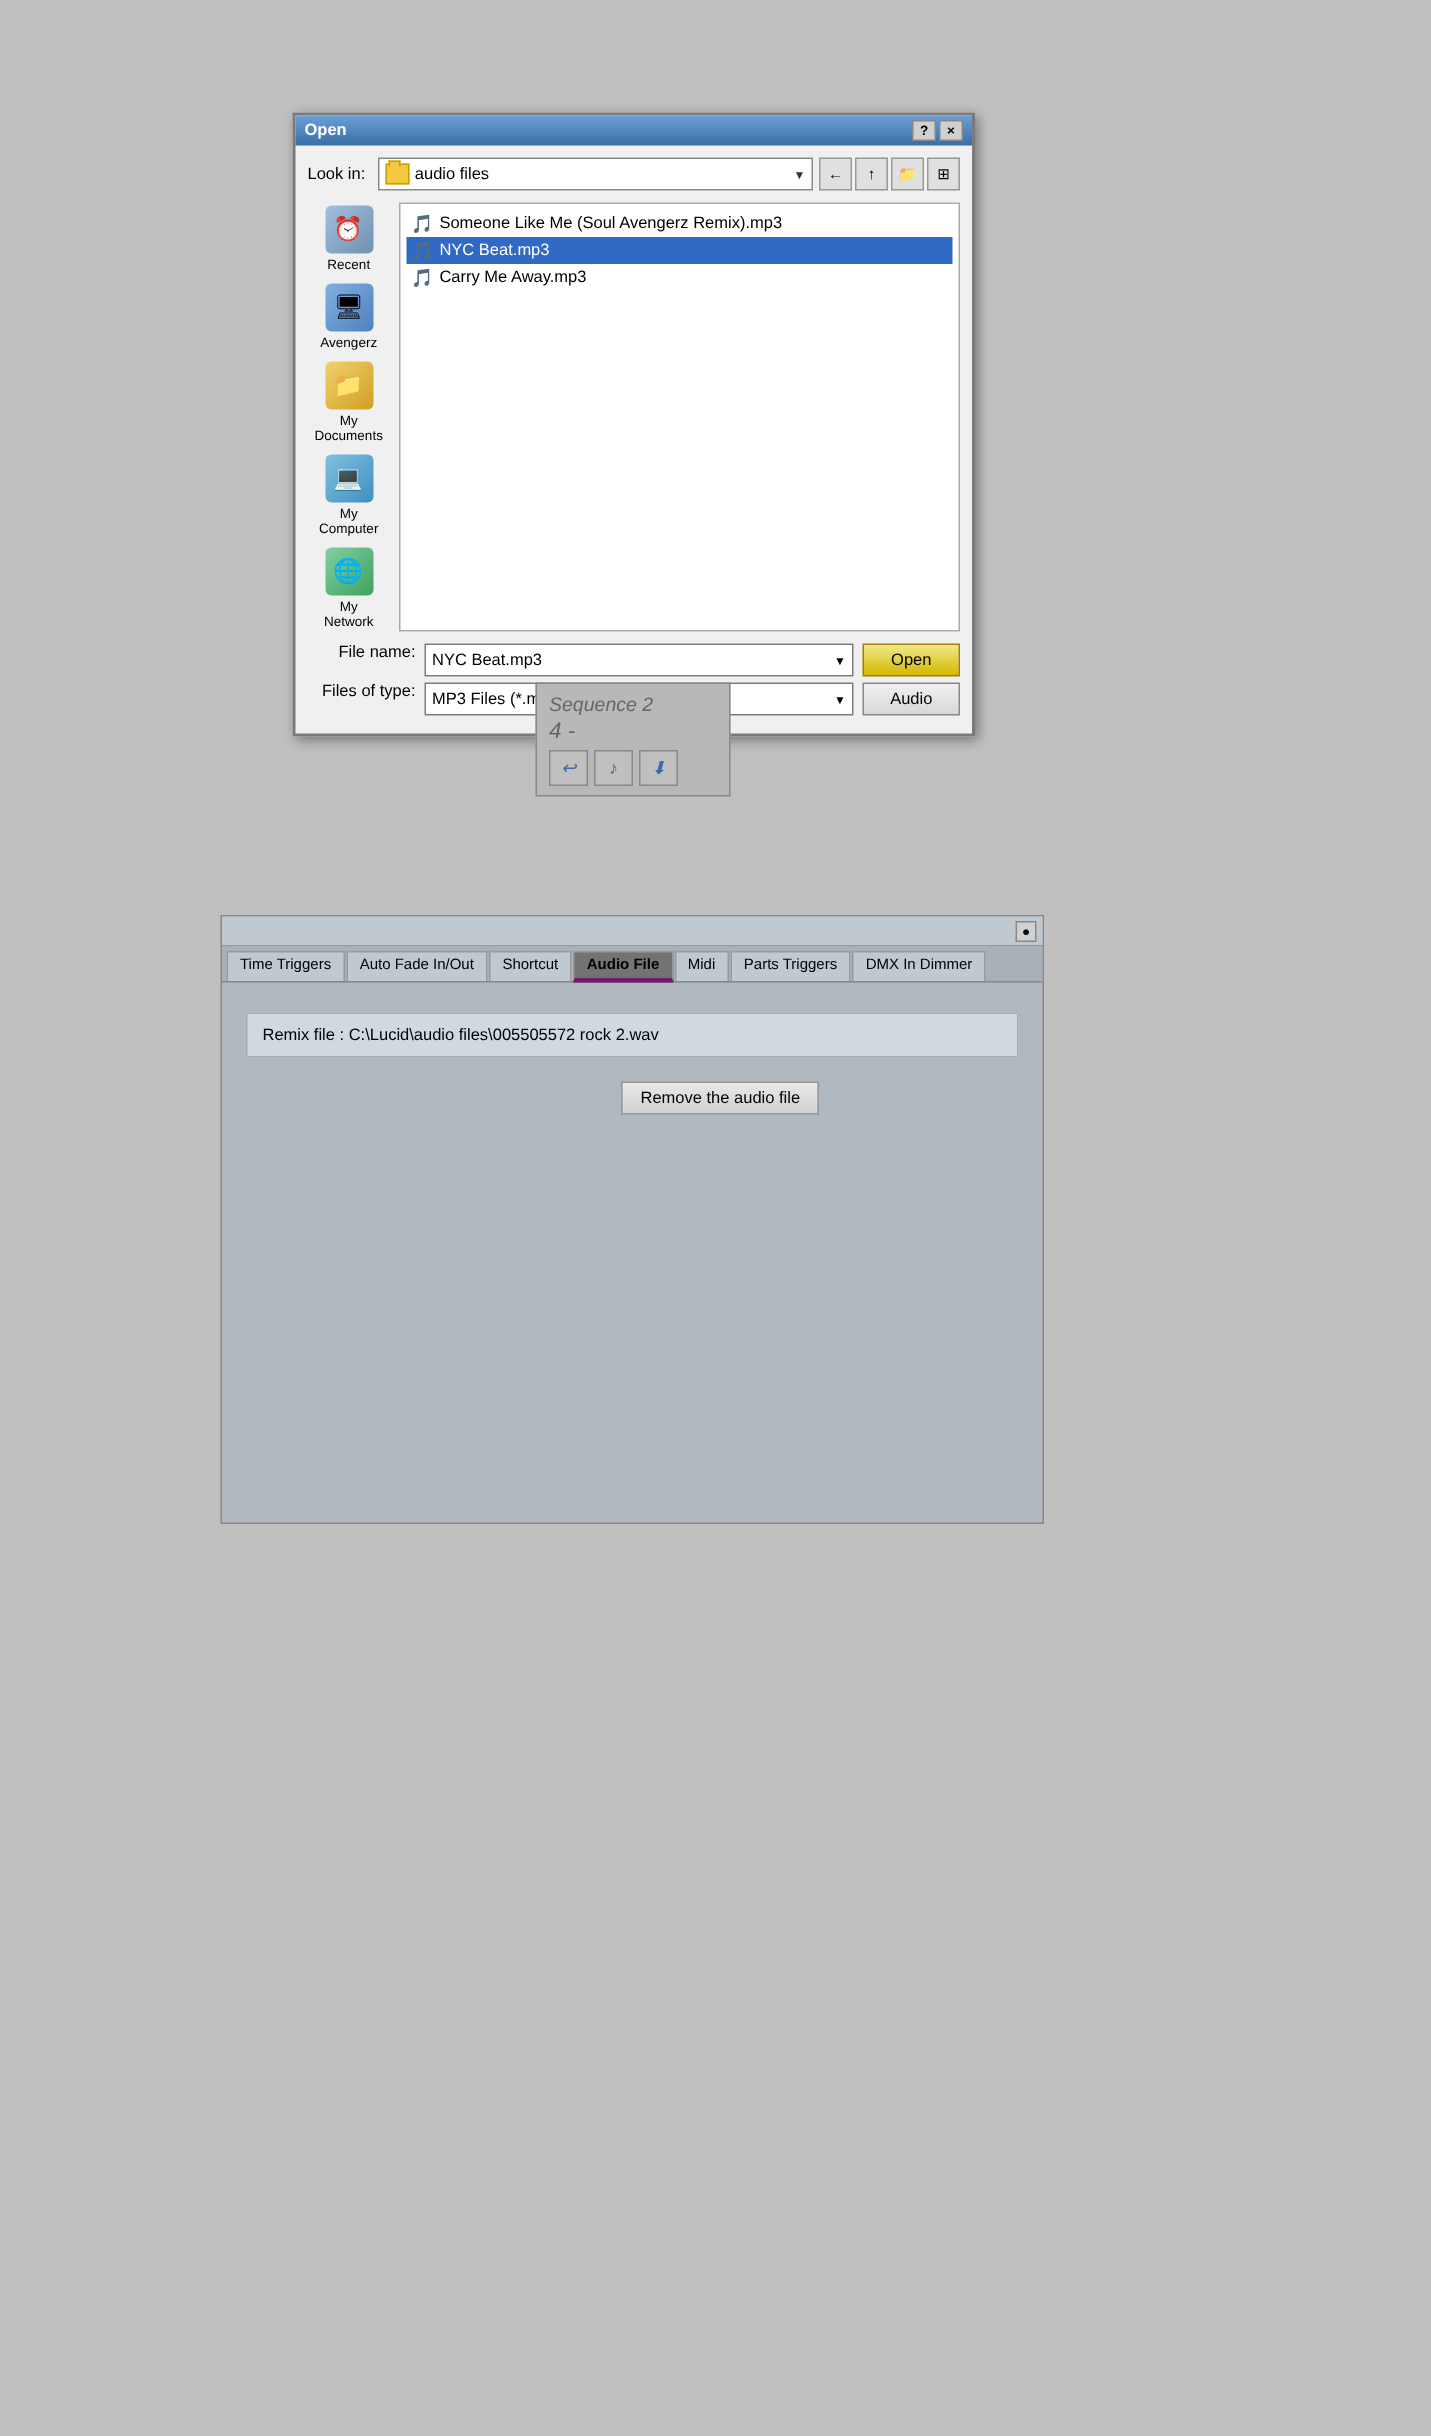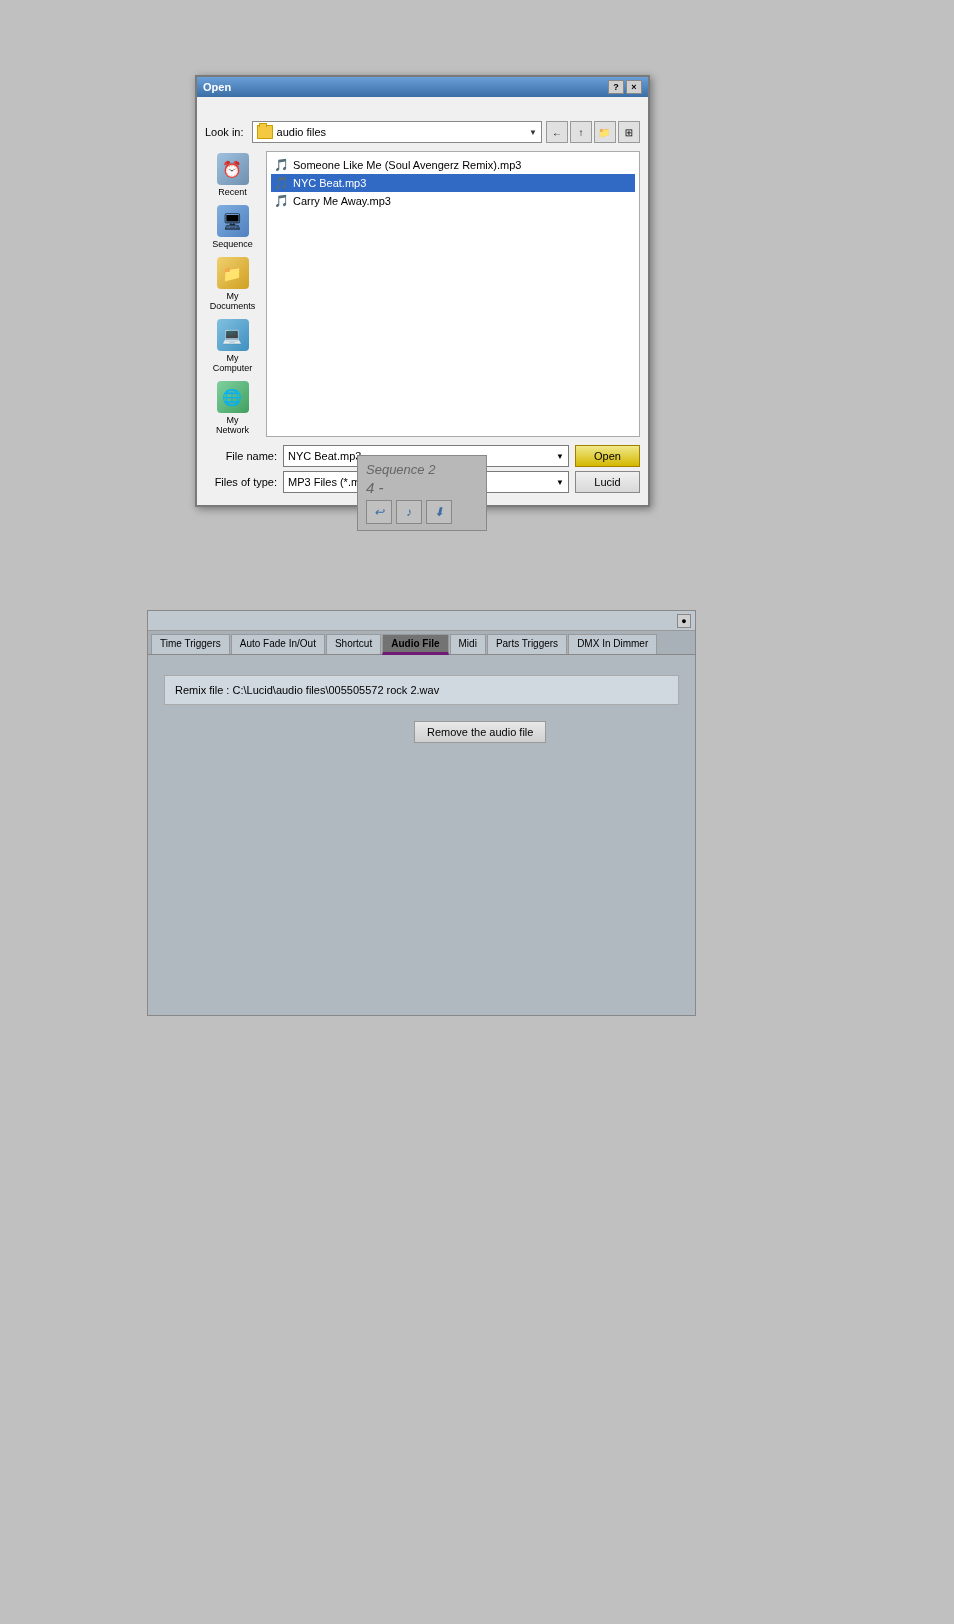--- a/index.html
+++ b/index.html
@@ -52,21 +52,20 @@
       color: #000;
     }
     .dialog-body {
       padding: 8px;
     }
     .look-in-row {
       display: flex;
       align-items: center;
       margin-bottom: 8px;
       gap: 4px;
-      margin-top: 16px;
     }
     .look-in-label {
       font-size: 11px;
       white-space: nowrap;
       margin-right: 4px;
     }
     .look-in-dropdown {
       flex: 1;
       height: 22px;
       border: 1px solid #888;
@@ -226,21 +225,21 @@
       font-size: 12px;
     }
     .file-name {
       font-size: 11px;
     }
     .dialog-bottom {
       margin-top: 8px;
     }
     .dialog-field-row {
       display: flex;
-      align-items: center;
+      align-items: flex-start;
       margin-bottom: 4px;
       gap: 6px;
     }
     .field-label {
       width: 72px;
       font-size: 11px;
       text-align: right;
     }
     .field-input {
       flex: 1;
@@ -419,21 +418,21 @@
 
     <div class="dialog-content-area">
 
       <div class="dialog-sidebar">
         <div class="sidebar-icon-item">
           <div class="sidebar-icon-img icon-recent"></div>
           <span class="sidebar-icon-label">Recent</span>
         </div>
         <div class="sidebar-icon-item">
           <div class="sidebar-icon-img icon-desktop"></div>
-          <span class="sidebar-icon-label">Sequence</span>
+          <span class="sidebar-icon-label">Avengerz</span>
         </div>
         <div class="sidebar-icon-item">
           <div class="sidebar-icon-img icon-mydocs"></div>
           <span class="sidebar-icon-label">My Documents</span>
         </div>
         <div class="sidebar-icon-item">
           <div class="sidebar-icon-img icon-mycomp"></div>
           <span class="sidebar-icon-label">My Computer</span>
         </div>
         <div class="sidebar-icon-item">
@@ -466,21 +465,21 @@
           <span class="field-arrow">▼</span>
         </div>
         <div class="field-btn open-btn">Open</div>
       </div>
       <div class="dialog-field-row">
         <span class="field-label">Files of type:</span>
         <div class="field-input">
           <span class="field-input-text">MP3 Files (*.mp3)</span>
           <span class="field-arrow">▼</span>
         </div>
-        <div class="field-btn">Lucid</div>
+        <div class="field-btn">Audio</div>
       </div>
     </div>
   </div>
 </div>
 
 <div class="sequence-widget">
   <div class="seq-title">Sequence 2</div>
   <div class="seq-number">4 -</div>
   <div class="seq-controls">
     <div class="seq-btn">↩</div>

